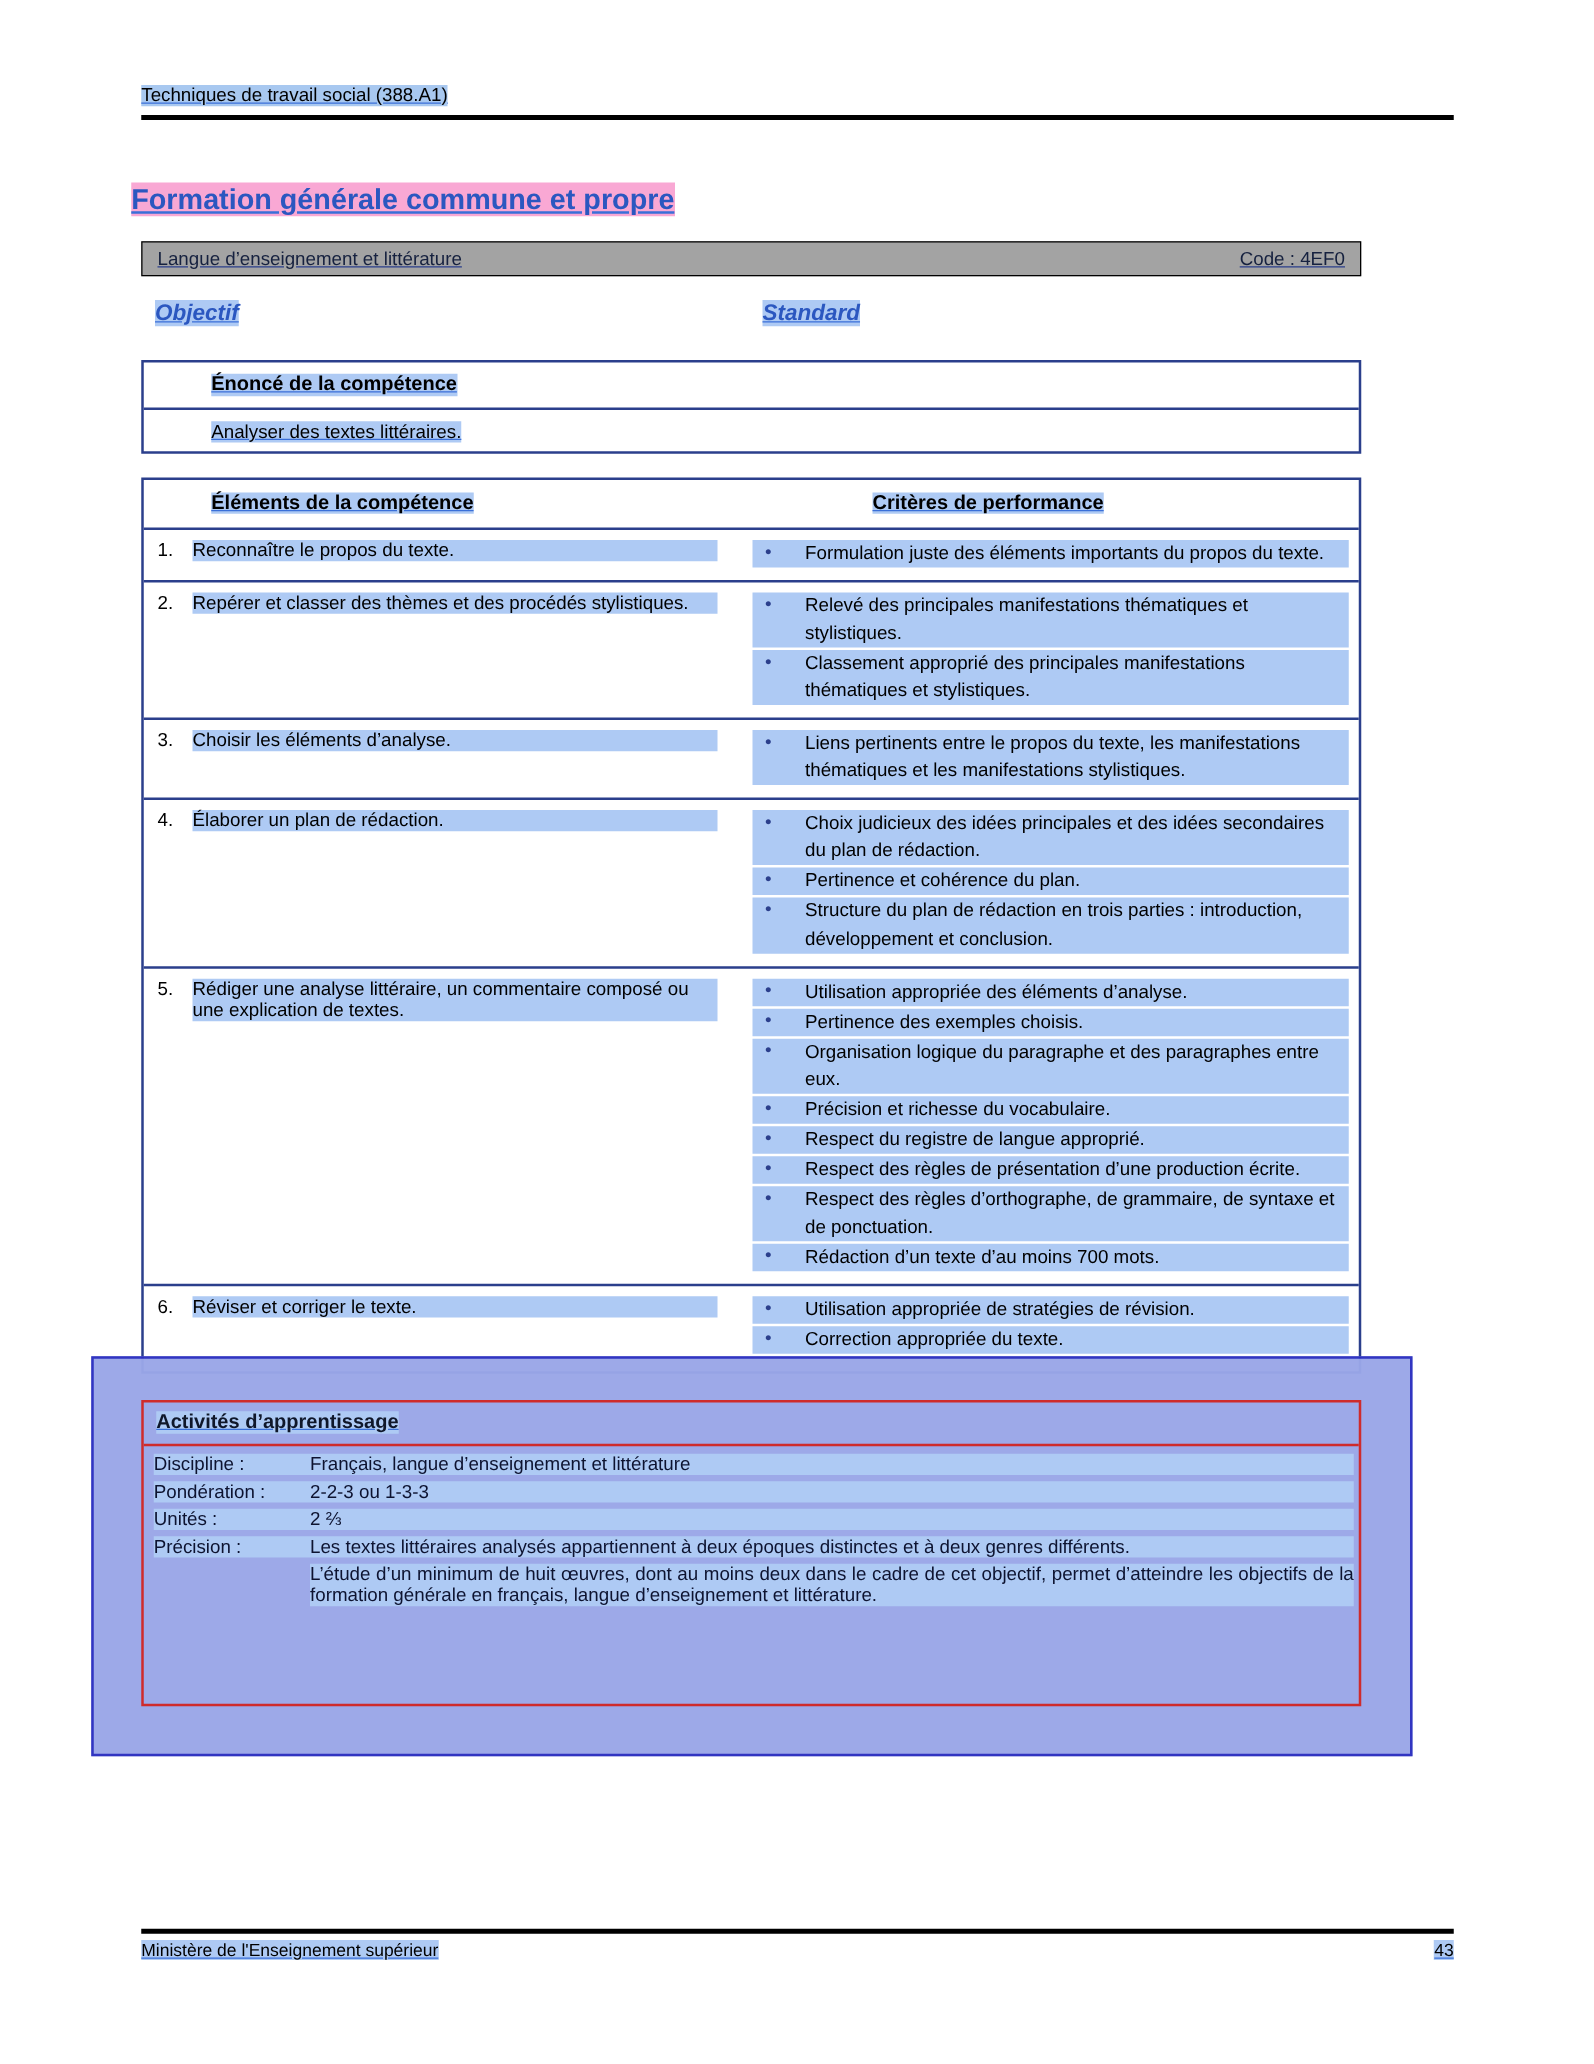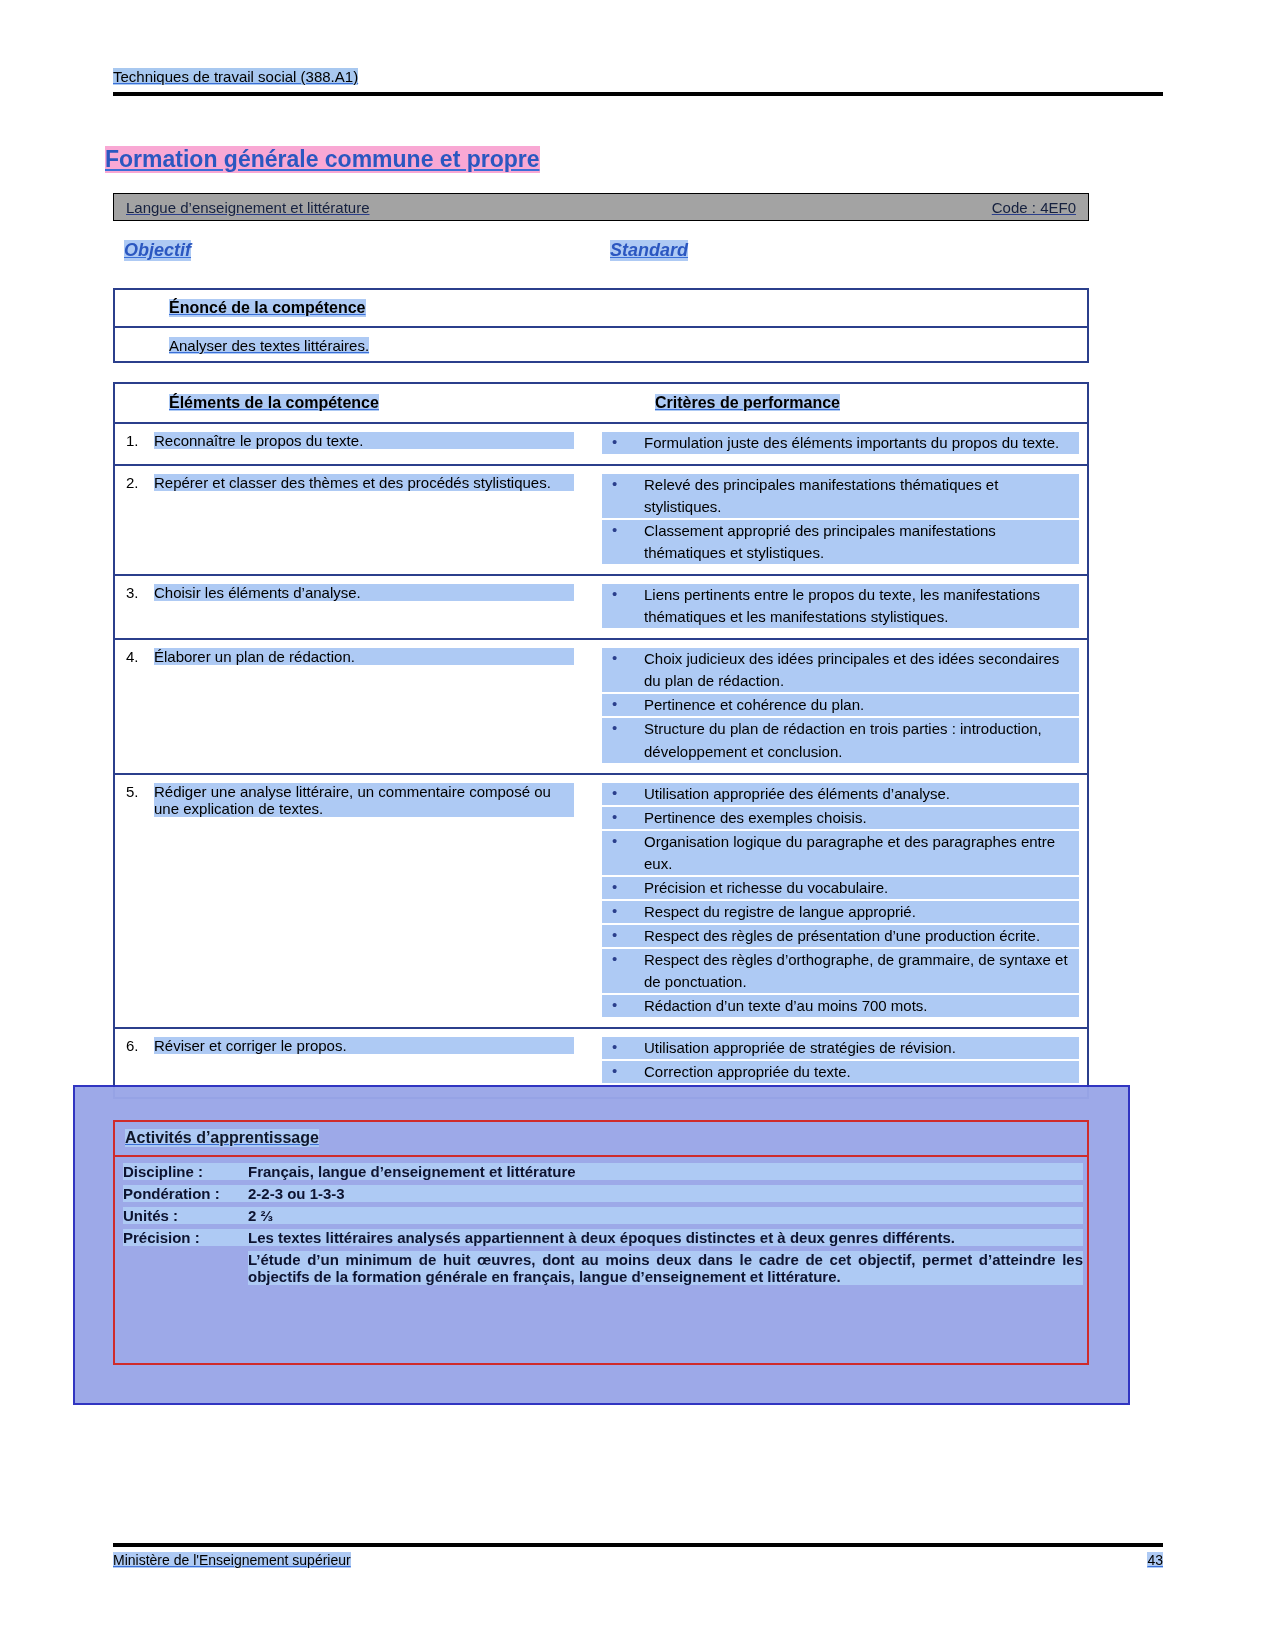--- a/index.html
+++ b/index.html
@@ -137,20 +137,21 @@
 
   .box-comp { left: 113px; top: 382px; width: 976px; height: 717px; }
 
   .comp-head {
     display: flex;
     height: 38px;
     border-bottom: 2px solid #2b3f8c;
     align-items: center;
     font-weight: bold;
     font-size: 16px;
+    gap: 43px;
   }
   .comp-head .c1 { width: 487px; padding-left: 11px; box-sizing: border-box; }
   .comp-head .c2 { flex: 1; padding-left: 10px; box-sizing: border-box; }
 
   .comp-row {
     display: flex;
     border-bottom: 2px solid #2b3f8c;
     min-height: 40px;
   }
   .comp-row:last-child { border-bottom: none; }
@@ -230,21 +231,20 @@
     height: 2px;
     background: #cf2b2b;
   }
   .act-list {
     position: absolute;
     left: 123px;
     top: 1163px;
     width: 960px;
     font-size: 15px;
     color: #0d1330;
-    font-weight: bold;
   }
   .act-line { display: flex; margin-bottom: 5px; }
   .act-label { width: 125px; flex: none; }
   .act-val { flex: 1; }
   .act-val-indent { margin-left: 125px; }
   .just { text-align: justify; }
 
   
   .footer-rule {
     position: absolute;
@@ -366,21 +366,21 @@
           <li class="hl-plain">Respect du registre de langue approprié.</li>
           <li class="hl-plain">Respect des règles de présentation d’une production écrite.</li>
           <li class="hl-plain">Respect des règles d’orthographe, de grammaire, de syntaxe et de ponctuation.</li>
           <li class="hl-plain">Rédaction d’un texte d’au moins 700 mots.</li>
         </ul>
       </div>
     </div>
 
     <div class="comp-row">
       <div class="left">
-        <span class="el-num">6.</span><span class="el-txt hl-plain">Réviser et corriger le propos.</span>
+        <span class="el-num">6.</span><span class="el-txt hl-plain">Réviser et corriger le texte.</span>
       </div>
       <div class="right">
         <ul class="crits">
           <li class="hl-plain">Utilisation appropriée de stratégies de révision.</li>
           <li class="hl-plain">Correction appropriée du texte.</li>
         </ul>
       </div>
     </div>
   </div>
 

